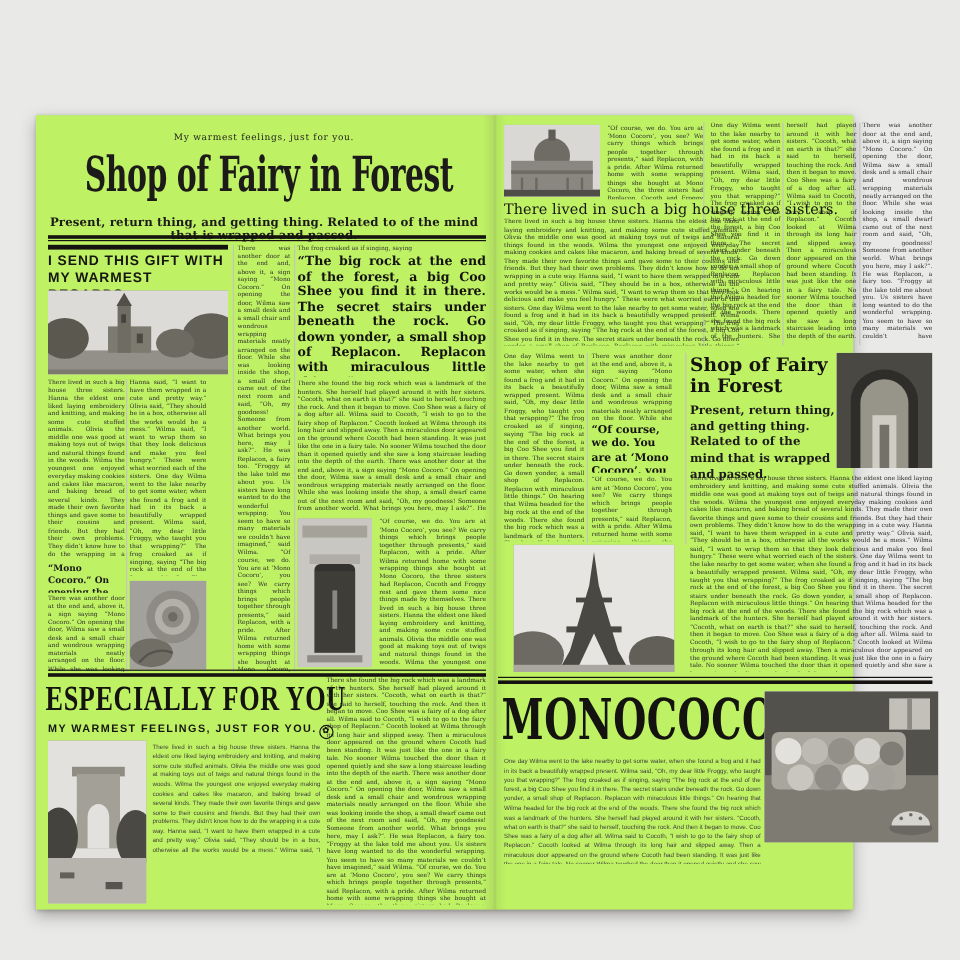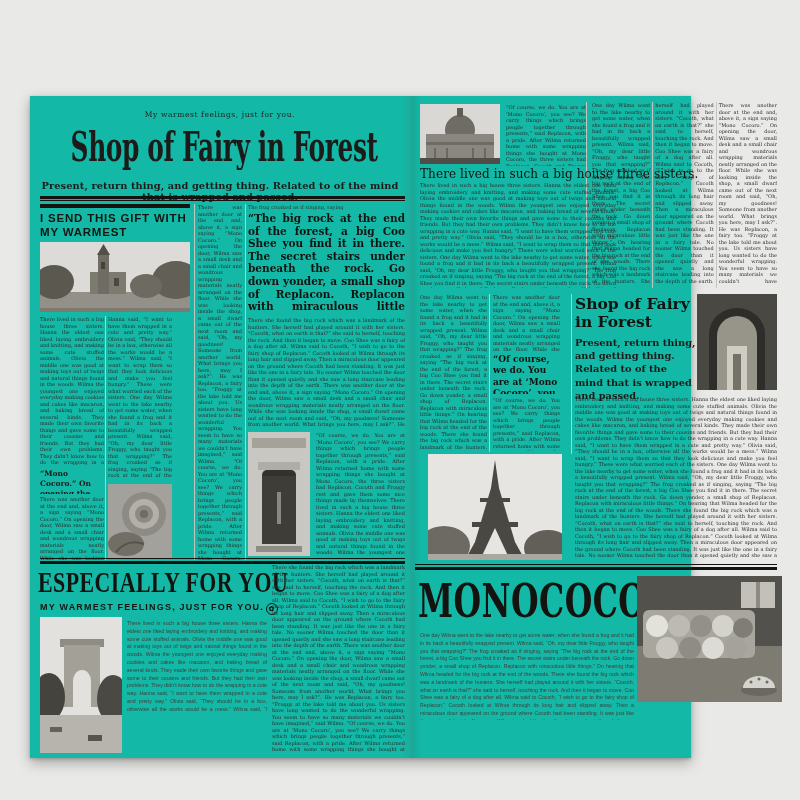--- a/index.html
+++ b/index.html
@@ -1,19 +1,19 @@
 <!DOCTYPE html>
 <html><head>
 <meta charset="utf-8">
 <style>
   html,body{margin:0;padding:0;}
   #canvas{position:relative;width:800px;height:800px;background:#e9e9e7;overflow:hidden;
           font-family:"DejaVu Serif",serif;color:#1c1b19;}
-  #paper{position:absolute;left:30px;top:96px;width:661px;height:662px;background:#14b8a6;
-         box-shadow:0 5px 12px rgba(60,58,54,.38),0 1px 3px rgba(0,0,0,.22);}
+  #paper{position:absolute;left:30px;top:96px;width:661px;height:662px;background:#bef264;
+         box-shadow:0 5px 12px rgba(60,58,54,.38),0 1px 3px rgba(0,0,0,.22);padding-left:20px;}
   #fold{position:absolute;left:372px;top:0;width:20px;height:662px;
         background:linear-gradient(to right,rgba(0,0,0,0),rgba(90,88,82,.13) 45%,rgba(90,88,82,.22) 52%,rgba(0,0,0,.05) 62%,rgba(0,0,0,0));}
   .abs{position:absolute;}
   .t{font-size:5px;line-height:1.3;text-align:justify;color:#2e2d2a;overflow:hidden;}
   .ts{font-family:"Liberation Sans",sans-serif;font-size:5.2px;line-height:1.5;text-align:justify;color:#403f3c;overflow:hidden;}
   .vr{width:0;border-left:1px solid #c6c4be;}
   .hr-thick{height:0;border-top:3px solid #14130f;}
   .hr-thin{height:0;border-top:1px solid #14130f;}
   .photo{overflow:hidden;background:#b9b7b1;}
   .photo svg{display:block;width:100%;height:100%;}

